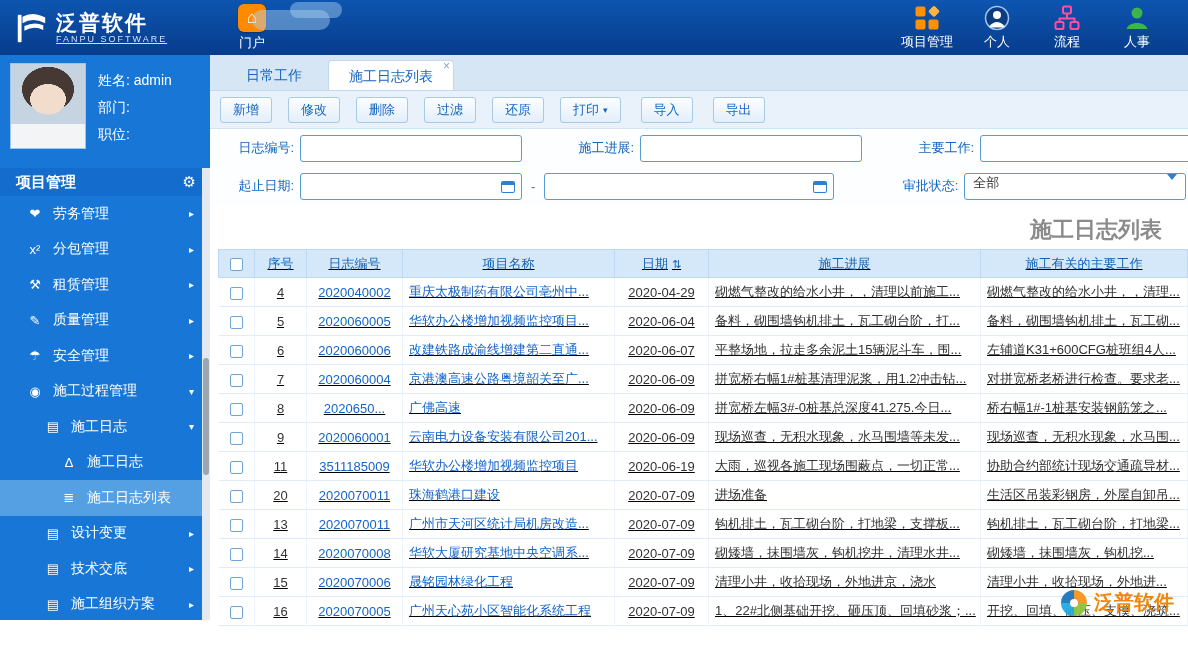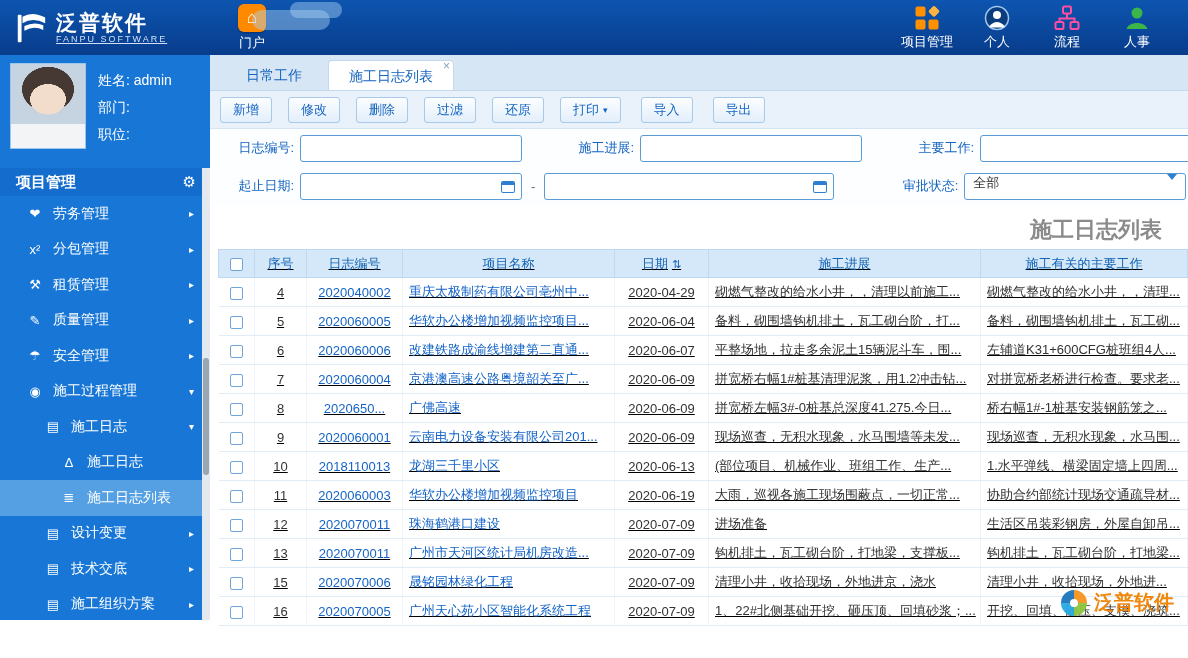--- a/index.html
+++ b/index.html
@@ -418,56 +418,56 @@
             <td class="c-check"><span class="cb"></span></td>
             <td class="c-center">9</td>
             <td class="c-center"><a class="lnk">2020060001</a></td>
             <td><a class="lnk">云南电力设备安装有限公司201...</a></td>
             <td class="c-center">2020-06-09</td>
             <td>现场巡查，无积水现象，水马围墙等未发...</td>
             <td>现场巡查，无积水现象，水马围...</td>
           </tr>
             <tr>
             <td class="c-check"><span class="cb"></span></td>
-            <td class="c-center">10</td>
-            <td class="c-center"><a class="lnk">2018110013</a></td>
-            <td><a class="lnk">龙湖三千里小区</a></td>
-            <td class="c-center">2020-06-13</td>
-            <td>(部位项目、机械作业、班组工作、生产...</td>
-            <td>1.水平弹线、横梁固定墙上四周...</td>
-          </tr>
-            <tr>
-            <td class="c-check"><span class="cb"></span></td>
             <td class="c-center">11</td>
-            <td class="c-center"><a class="lnk">2020060003</a></td>
+            <td class="c-center"><a class="lnk">3511185009</a></td>
             <td><a class="lnk">华软办公楼增加视频监控项目</a></td>
             <td class="c-center">2020-06-19</td>
             <td>大雨，巡视各施工现场围蔽点，一切正常...</td>
             <td>协助合约部统计现场交通疏导材...</td>
           </tr>
             <tr>
             <td class="c-check"><span class="cb"></span></td>
-            <td class="c-center">12</td>
+            <td class="c-center">20</td>
             <td class="c-center"><a class="lnk">2020070011</a></td>
             <td><a class="lnk">珠海鹤港口建设</a></td>
             <td class="c-center">2020-07-09</td>
             <td>进场准备</td>
             <td>生活区吊装彩钢房，外屋自卸吊...</td>
           </tr>
             <tr>
             <td class="c-check"><span class="cb"></span></td>
             <td class="c-center">13</td>
             <td class="c-center"><a class="lnk">2020070011</a></td>
             <td><a class="lnk">广州市天河区统计局机房改造...</a></td>
             <td class="c-center">2020-07-09</td>
             <td>钩机排土，瓦工砌台阶，打地梁，支撑板...</td>
             <td>钩机排土，瓦工砌台阶，打地梁...</td>
           </tr>
             <tr>
             <td class="c-check"><span class="cb"></span></td>
+            <td class="c-center">14</td>
+            <td class="c-center"><a class="lnk">2020070008</a></td>
+            <td><a class="lnk">华软大厦研究基地中央空调系...</a></td>
+            <td class="c-center">2020-07-09</td>
+            <td>砌矮墙，抹围墙灰，钩机挖井，清理水井...</td>
+            <td>砌矮墙，抹围墙灰，钩机挖...</td>
+          </tr>
+            <tr>
+            <td class="c-check"><span class="cb"></span></td>
             <td class="c-center">15</td>
             <td class="c-center"><a class="lnk">2020070006</a></td>
             <td><a class="lnk">晟铭园林绿化工程</a></td>
             <td class="c-center">2020-07-09</td>
             <td>清理小井，收拾现场，外地进京，浇水</td>
             <td>清理小井，收拾现场，外地进...</td>
           </tr>
             <tr>
             <td class="c-check"><span class="cb"></span></td>
             <td class="c-center">16</td>

